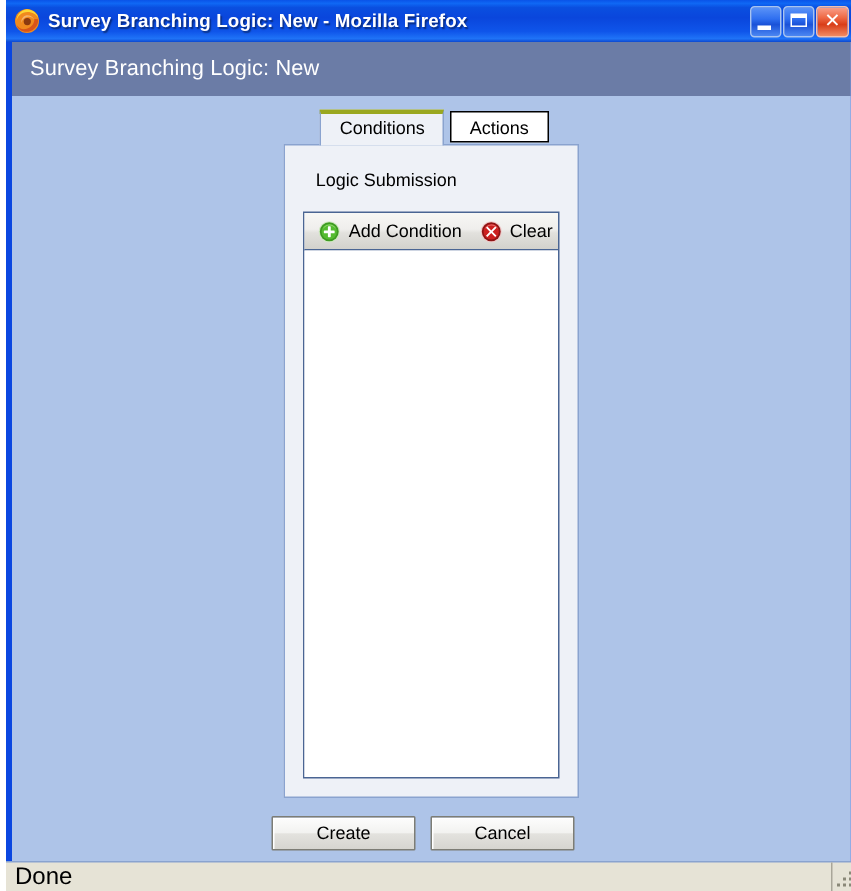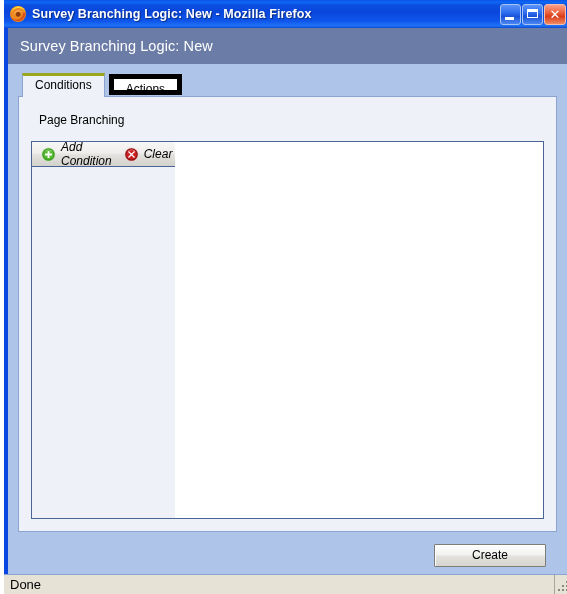--- a/index.html
+++ b/index.html
@@ -140,20 +140,21 @@
 
   
   .content-area {
     flex: 1 1 auto;
     background: #aec4e8;
     position: relative;
     padding: 9px 10px 0 10px;
     box-sizing: border-box;
     display: flex;
     flex-direction: column;
+    align-items: center;
   }
 
   
   .tabstrip {
     display: flex;
     align-items: flex-end;
     height: 23px;
     flex: 0 0 23px;
     padding-left: 4px;
     box-sizing: border-box;
@@ -177,21 +178,21 @@
     border-right: 1px solid #8aa3cf;
     border-bottom: none;
     margin-bottom: -1px;
     padding-top: 1px;
     height: 24px;
     position: relative;
     z-index: 4;
   }
   .tab.inactive {
     background: #ffffff;
-    border: 5px solid #000000;
+    border: 1px solid #000000;
     margin-left: 4px;
     margin-bottom: 1px;
     height: 21px;
     padding-top: 2px;
   }
 
   
   .tabpanel {
     flex: 1 1 auto;
     background: #eef1f7;
@@ -223,24 +224,24 @@
   }
   .field-value {
     font-size: 12px;
     color: #000000;
   }
 
   
   .condbox {
     flex: 1 1 auto;
     display: flex;
+    flex-direction: column;
     border: 1px solid #4a6593;
     box-sizing: border-box;
     margin: 0 2px 2px 2px;
-    font-style: italic;
   }
   .cond-toolbar {
     flex: 0 0 25px;
     height: 25px;
     background: linear-gradient(to bottom, #f7f7f5 0%, #efeeec 45%, #e2e1dd 55%, #d2d1cc 100%);
     border-bottom: 1px solid #4a6593;
     display: flex;
     align-items: center;
     padding-left: 6px;
     box-sizing: border-box;
@@ -272,21 +273,21 @@
     height: 30px;
     display: flex;
     justify-content: flex-end;
     align-items: center;
     gap: 10px;
     padding-right: 11px;
     padding-bottom: 4px;
     box-sizing: content-box;
   }
   .btn {
-    width: 112px;
+    width: 96px;
     height: 23px;
     box-sizing: border-box;
     font-family: "Liberation Sans", sans-serif;
     font-size: 12px;
     color: #000000;
     background: linear-gradient(to bottom, #fdfdfd 0%, #f2f2f0 48%, #e3e2de 52%, #d6d5d0 100%);
     border: 1px solid #7d7d75;
     border-radius: 1px;
     text-align: center;
     line-height: 21px;
@@ -300,21 +301,21 @@
     height: 20px;
     margin: 0 -4px -4px -4px;
     background: #e6e3d6;
     border-top: 1px solid #8aa3cf;
     display: flex;
     align-items: center;
     box-sizing: border-box;
     position: relative;
   }
   .status-text {
-    font-size: 13px;
+    font-size: 16px;
     color: #000000;
     padding-left: 6px;
     flex: 1 1 auto;
   }
   .status-sep {
     width: 1px;
     height: 100%;
     background: #a9a699;
     margin-right: 0;
   }
@@ -364,21 +365,21 @@
         <span>Conditions</span>
       </div>
       <div class="tab inactive">
         <span>Actions</span>
       </div>
     </div>
 
     <div class="tabpanel">
 
       <div class="field-row">
-        <span class="field-value">Page Branching</span>
+        <span class="field-value">Logic Submission</span>
       </div>
 
       <div class="condbox">
         <div class="cond-toolbar">
 
           <span class="tb-item">
             <svg class="tb-icon" viewBox="0 0 15 15">
               <circle cx="7.5" cy="7.5" r="7" fill="#cfe8c0"></circle>
               <circle cx="7.5" cy="7.5" r="6.3" fill="#3e9a22"></circle>
               <circle cx="7.5" cy="7.5" r="5.1" fill="#55bb30"></circle>
@@ -401,20 +402,21 @@
           </span>
 
         </div>
         <div class="cond-list"></div>
       </div>
 
     </div>
 
     <div class="buttonbar">
       <div class="btn">Create</div>
+      <div class="btn">Cancel</div>
     </div>
 
   </div>
 
   <div class="statusbar">
     <span class="status-text">Done</span>
     <span class="status-sep"></span>
     <span class="resize-grip">
       <i style="right:3px;  bottom:3px;"></i>
       <i style="right:7px;  bottom:3px;"></i>

